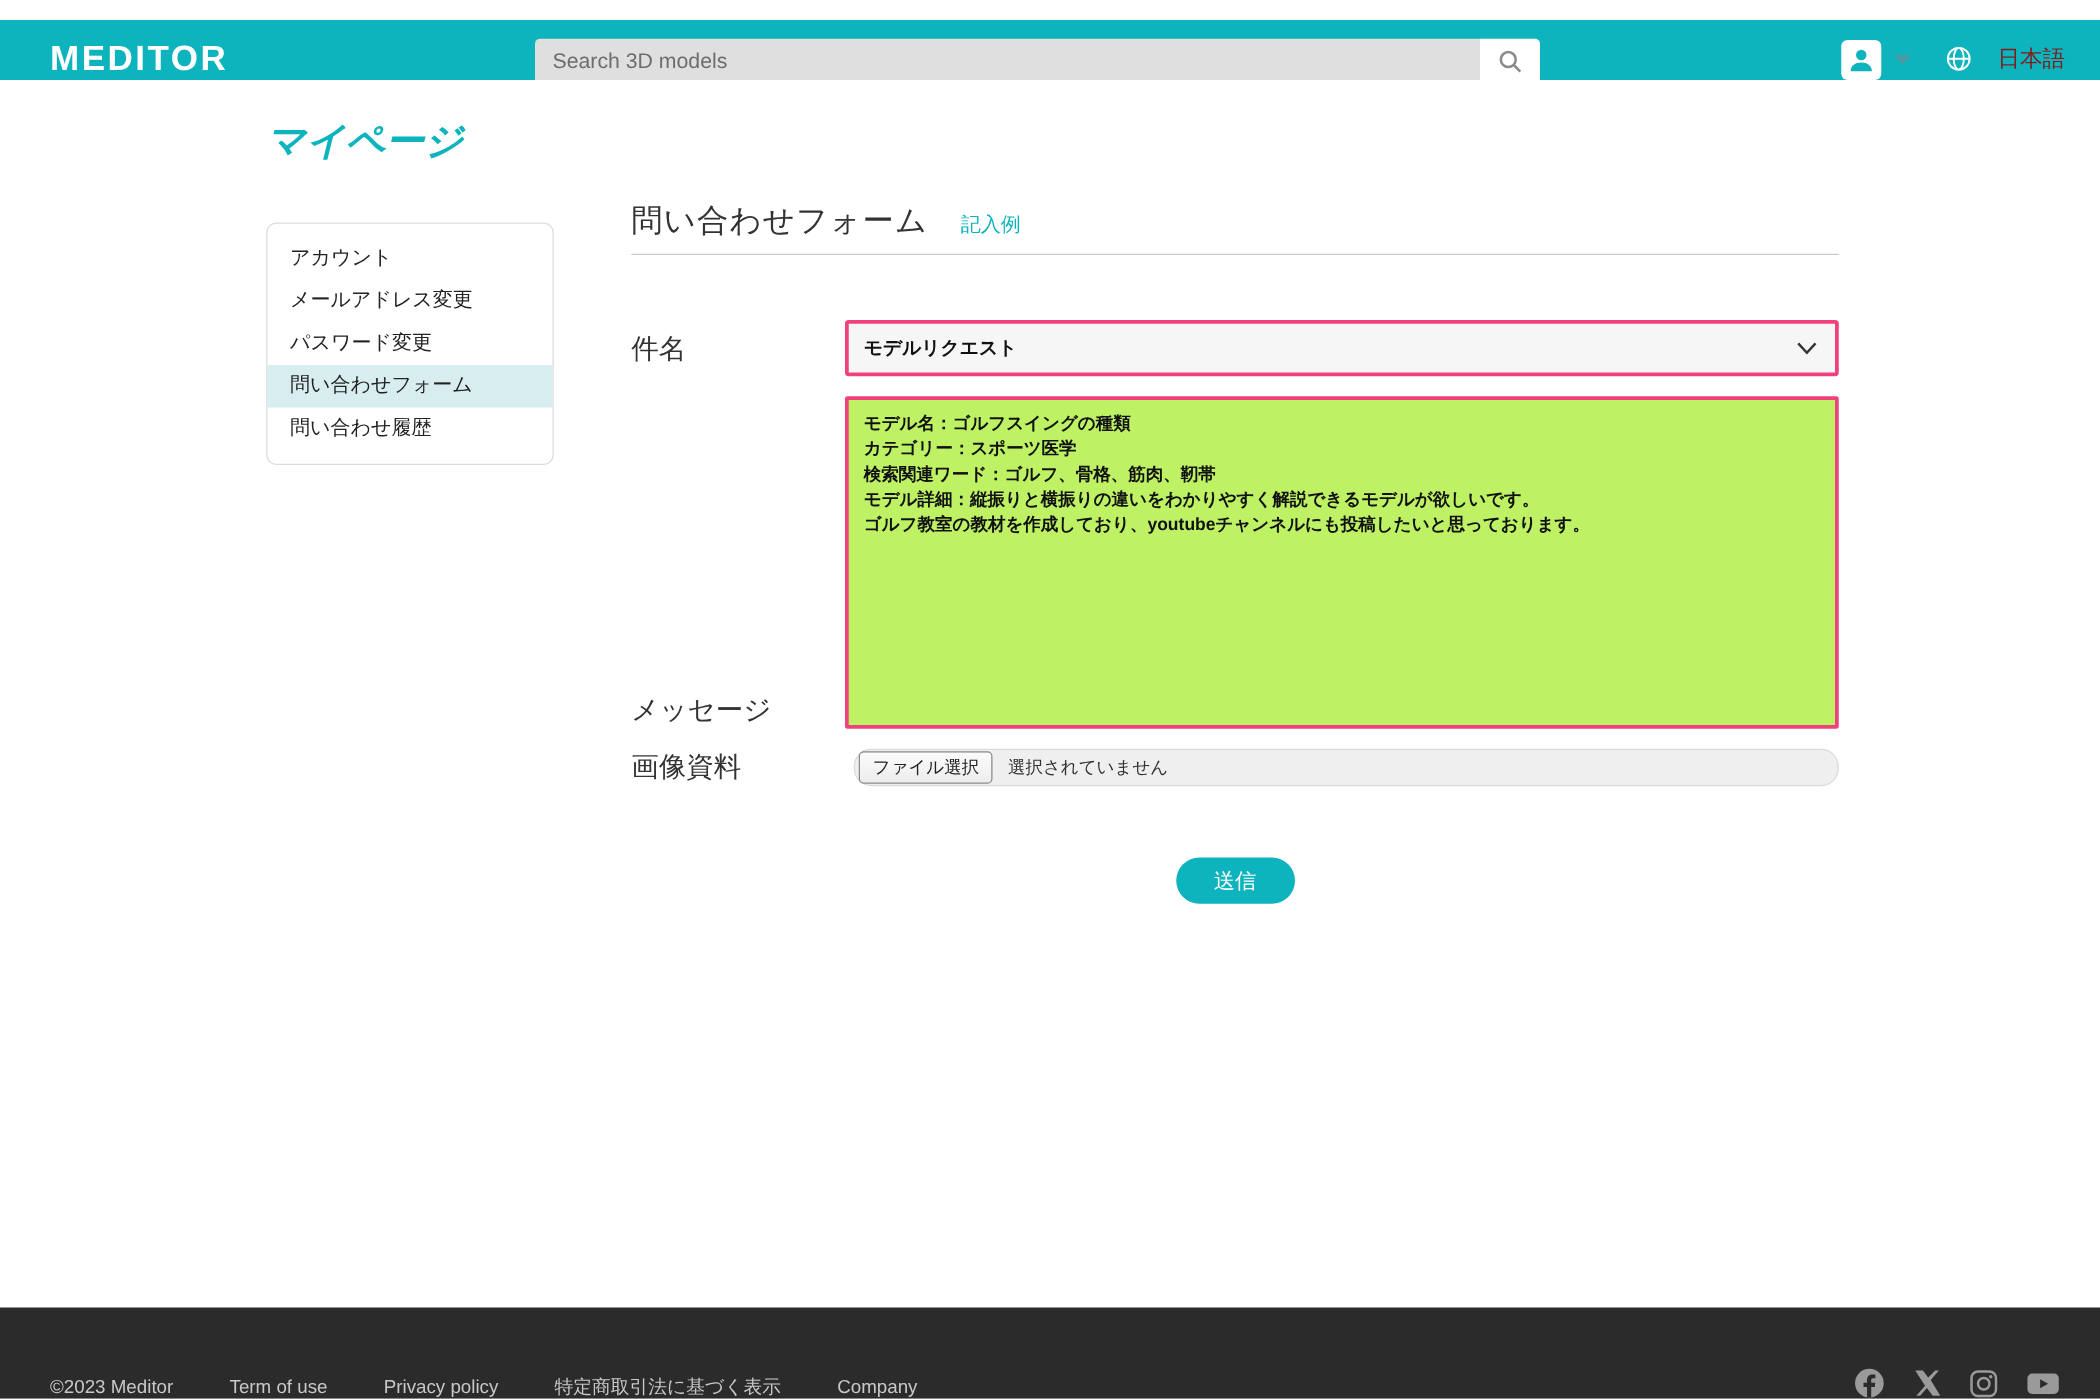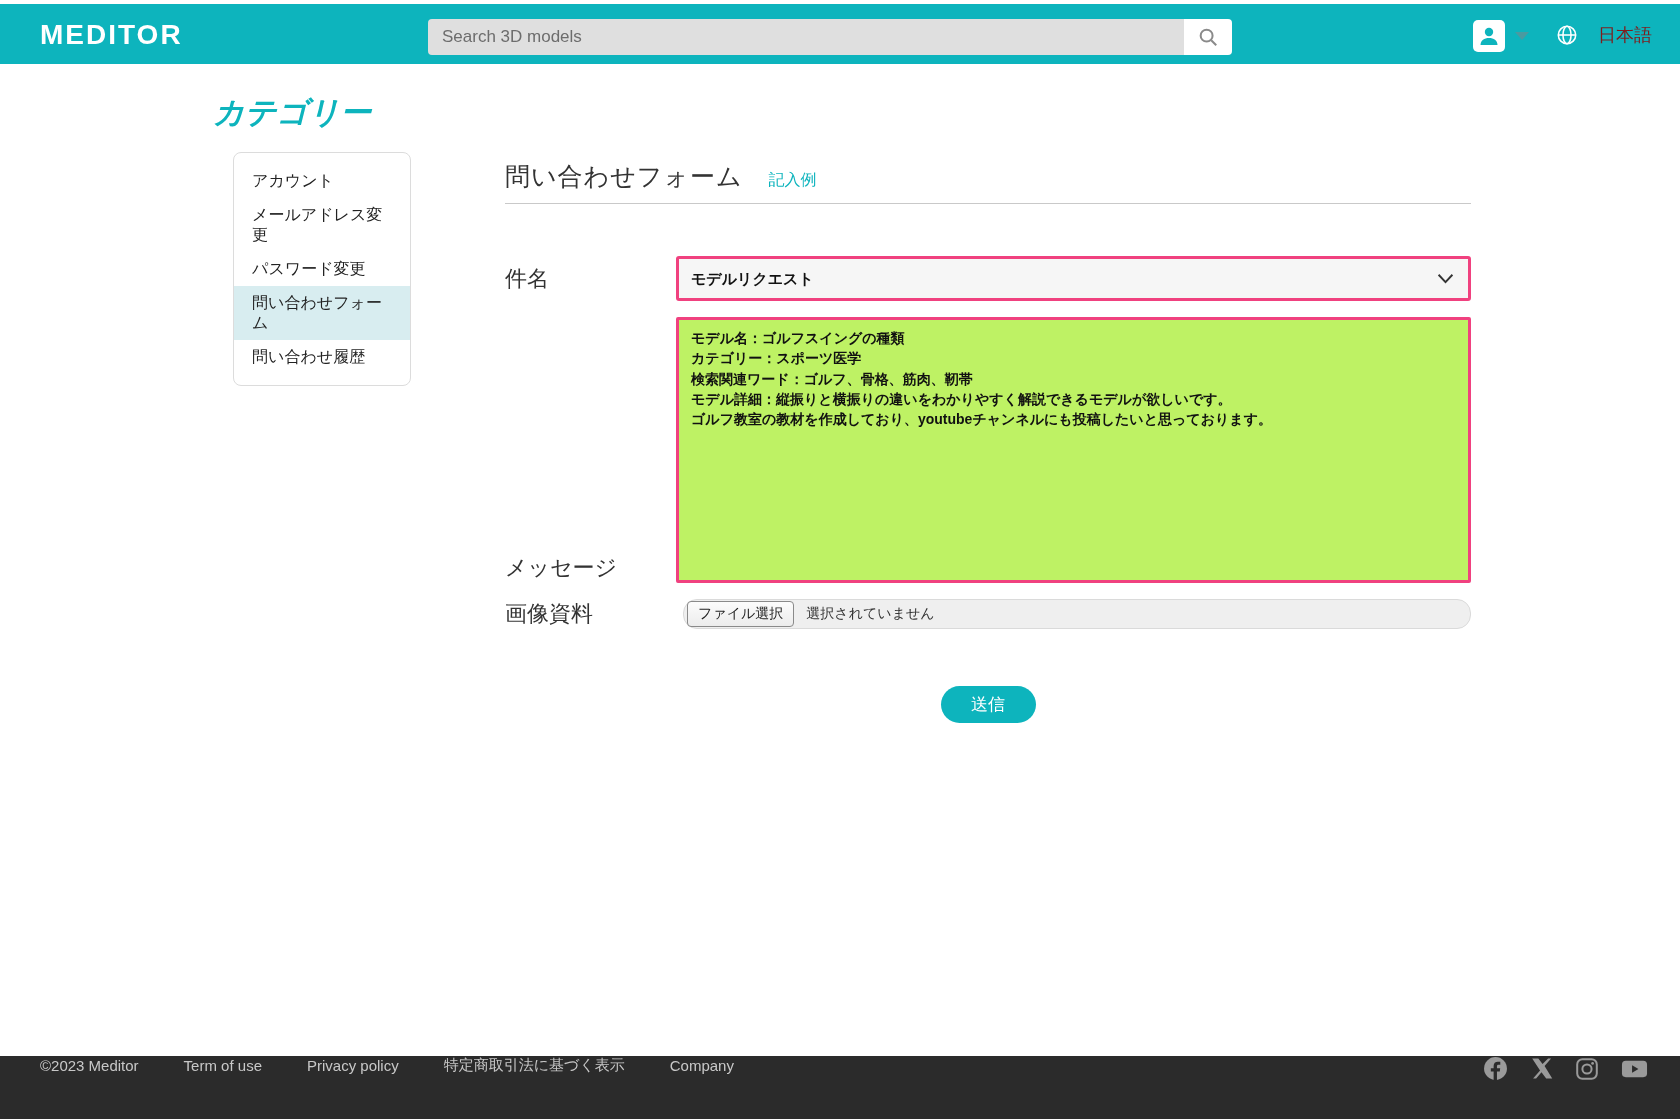--- a/index.html
+++ b/index.html
@@ -6,35 +6,35 @@
     --teal:#0db4bd;
     --pink:#f0417f;
     --active-item-bg:#d8edf0;
     --footer-bg:#2b2b2b;
   }
   *{box-sizing:border-box;margin:0;padding:0;}
   html,body{width:1680px;height:1119px;overflow:hidden;}
   body{font-family:"Liberation Sans","DejaVu Sans",sans-serif;background:#fff;position:relative;}
 
   
-  header{position:absolute;top:4px;left:0;width:1680px;height:64px;background:var(--teal);}
+  header{position:absolute;top:16px;left:0;width:1680px;height:64px;background:var(--teal);}
   .logo{position:absolute;left:40px;top:15px;color:#fff;font-size:28px;font-weight:700;letter-spacing:2px;cursor:pointer;}
   .search-wrap{position:absolute;left:428px;top:15px;width:804px;height:36px;display:flex;}
   .search-input{flex:1;border:none;outline:none;background:#dfdfdf;border-radius:4px 0 0 4px;padding:0 14px;font-size:17px;color:#444;font-family:inherit;}
   .search-input::placeholder{color:#6d6d6d;}
   .search-btn{width:48px;border:none;background:#fff;border-radius:0 4px 4px 0;display:flex;align-items:center;justify-content:center;cursor:pointer;}
   .account{position:absolute;left:1473px;top:16px;display:flex;align-items:center;gap:10px;cursor:pointer;}
   .avatar{width:32px;height:32px;background:#fff;border-radius:5px;display:flex;align-items:center;justify-content:center;}
   .caret{width:0;height:0;border-left:7px solid transparent;border-right:7px solid transparent;border-top:8px solid #4b9aa0;}
   .lang{position:absolute;right:28px;top:19px;display:flex;align-items:center;gap:20px;color:#7f1d1d;font-size:18px;cursor:pointer;}
 
   
   main{position:absolute;top:64px;left:0;width:1680px;height:992px;background:#fff;}
   .page-title{position:absolute;left:213px;top:28px;font-size:31px;font-weight:700;font-style:italic;color:var(--teal);}
-  .sidebar{position:absolute;left:213px;top:88px;width:178px;border:1px solid #dcdcdc;border-radius:8px;padding:11px 0;background:#fff;margin-left:20px;}
+  .sidebar{position:absolute;left:213px;top:114px;width:230px;border:1px solid #dcdcdc;border-radius:8px;padding:11px 0;background:#fff;}
   .sidebar ul{list-style:none;}
   .side-item{padding:7px 18px;font-size:16px;color:#222;cursor:pointer;line-height:20px;}
   .side-item.active{background:var(--active-item-bg);}
 
   .form-area{position:absolute;left:505px;top:96px;width:966px;}
   .form-head{display:flex;align-items:baseline;gap:26px;border-bottom:1px solid #c9c9c9;padding-bottom:10px;}
   .form-head h2{font-size:25px;font-weight:500;color:#333;letter-spacing:1px;}
   .example-link{font-size:16px;color:var(--teal);text-decoration:none;cursor:pointer;font-weight:500;}
   .form-row{display:flex;}
   .form-row label{width:171px;font-size:22px;color:#333;flex-shrink:0;}
@@ -45,21 +45,21 @@
   .row-message{margin-top:16px;align-items:flex-end;}
   .row-message label{padding-top:8px;}
   .row-message textarea{flex:1;height:266px;border:3px solid var(--pink);border-radius:2px;background:#bef264;padding:8px 12px;font-size:14px;font-weight:700;line-height:1.45;color:#111;font-family:inherit;resize:none;outline:none;}
   .row-file{margin-top:16px;align-items:center;height:30px;}
   .file-box{flex:1;height:30px;background:#efefef;border:1px solid #dadada;border-radius:14px;display:flex;align-items:center;padding:0 3px;margin-left:7px;cursor:pointer;}
   .file-btn{border:1px solid #8a8a8a;border-radius:4px;background:linear-gradient(#fcfcfc,#ececec);font-size:14px;color:#222;padding:3px 10px;cursor:pointer;}
   .file-status{font-size:14px;color:#333;margin-left:12px;}
   .submit-btn{display:block;margin:57px auto 0;width:95px;height:37px;border:none;border-radius:19px;background:var(--teal);color:#fff;font-size:17px;font-family:inherit;cursor:pointer;}
 
   
-  footer{position:absolute;bottom:0;left:0;width:1680px;height:63px;background:var(--footer-bg);display:flex;align-items:flex-start;}
+  footer{position:absolute;bottom:0;left:0;width:1680px;height:73px;background:var(--footer-bg);display:flex;align-items:flex-end;}
   .footer-links{display:flex;gap:45px;margin-left:40px;align-items:center;}
   .footer-link{font-size:15px;color:#c8c8c8;cursor:pointer;white-space:nowrap;}
   .footer-link:first-child{cursor:default;}
   .footer-social{position:absolute;right:32px;display:flex;gap:22px;align-items:center;}
   .footer-social .s-icon{cursor:pointer;display:flex;}
 </style>
 </head>
 <body>
 
 <header>
@@ -86,21 +86,21 @@
     <svg width="22" height="22" viewBox="0 0 24 24" fill="none" stroke="#fff" stroke-width="1.7">
       <circle cx="12" cy="12" r="9.5"></circle>
       <ellipse cx="12" cy="12" rx="4.4" ry="9.5"></ellipse>
       <line x1="2.5" y1="12" x2="21.5" y2="12"></line>
     </svg>
     <span>日本語</span>
   </div>
 </header>
 
 <main>
-  <h1 class="page-title">カテゴリー</h1>
+  <h1 class="page-title">マイページ</h1>
 
   <nav class="sidebar">
     <ul>
         <li class="side-item">アカウント</li>
         <li class="side-item">メールアドレス変更</li>
         <li class="side-item">パスワード変更</li>
         <li class="side-item active">問い合わせフォーム</li>
         <li class="side-item">問い合わせ履歴</li>
       </ul>
   </nav>

